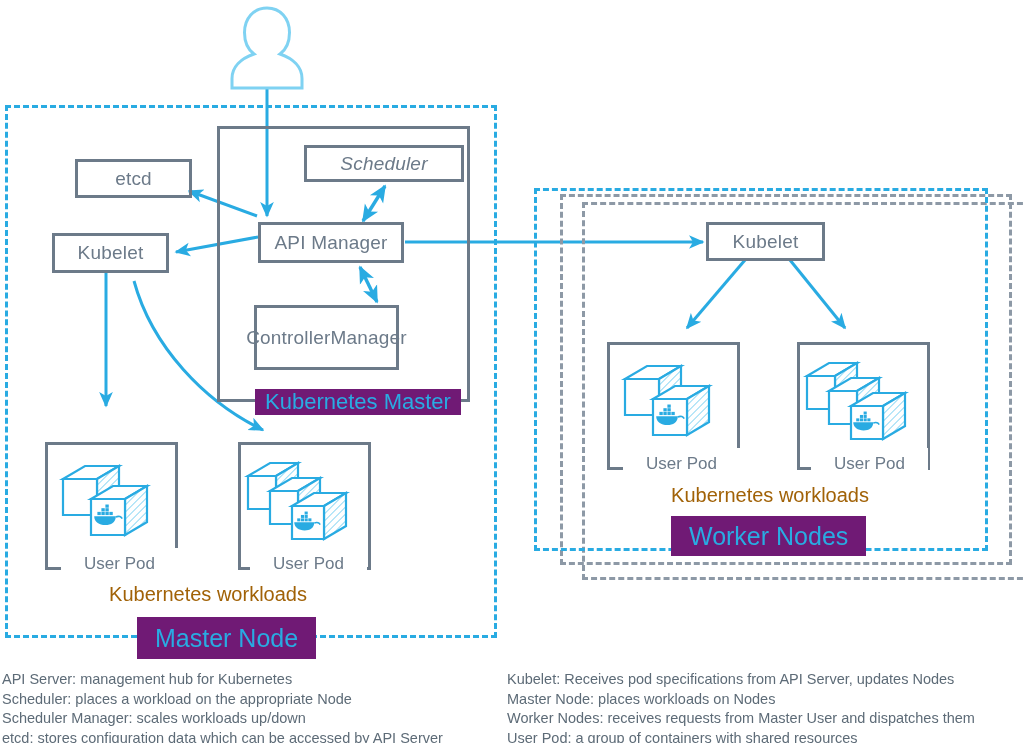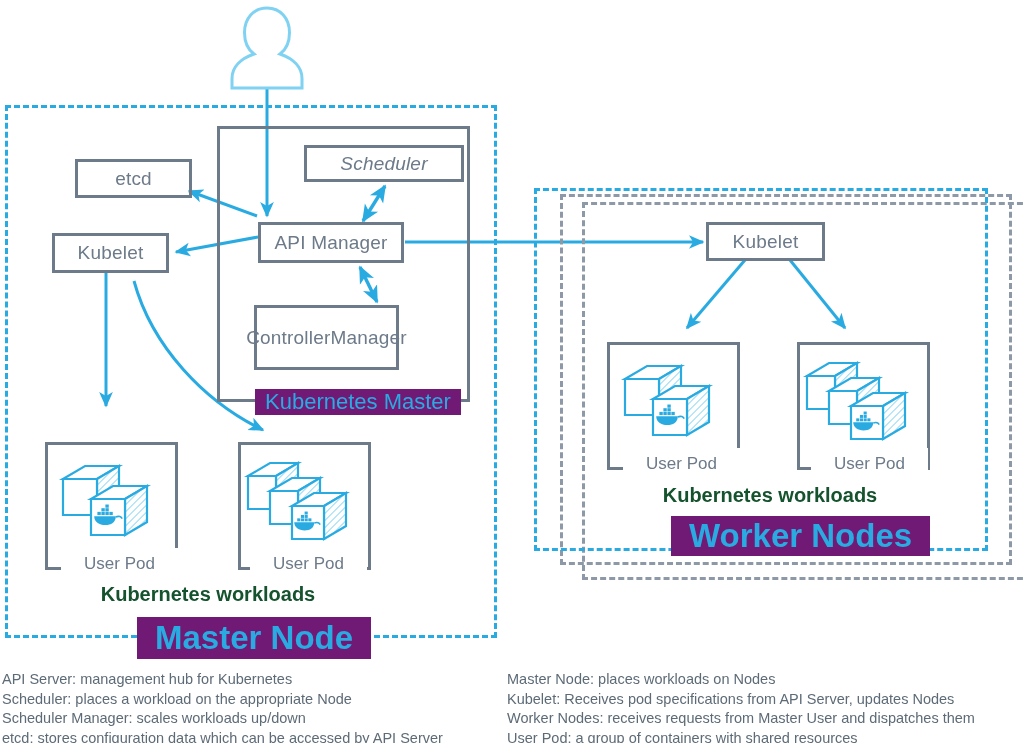--- a/index.html
+++ b/index.html
@@ -35,23 +35,23 @@
   .dashbox{border:3px dashed #29abe2;}
   .dashbox-grey{border:3px dashed #8d99a6;}
 
   
   .klabel{
     position:absolute;background:#701a75;color:#29abe2;
     display:flex;align-items:center;justify-content:center;
     white-space:nowrap;
   }
   .klabel.master-title{font-size:22px;padding:0 10px;}
-  .klabel.node-title{font-size:33px;padding:0 18px;font-weight:bold;}
+  .klabel.node-title{font-size:25px;padding:0 18px;}
   .workloads{
-    position:absolute;color:#14532d;font-weight:bold;font-size:20px;
+    position:absolute;color:#a16207;font-weight:normal;font-size:20px;
     white-space:nowrap;text-align:center;
   }
 
   
   .podbox{border:3px solid #6c7a89;position:absolute;box-sizing:border-box;}
   .podlabel{
     position:absolute;background:#ffffff;color:#6c7a89;
     font-size:17px;white-space:nowrap;padding:1px 8px;
     display:flex;align-items:flex-end;justify-content:center;
   }
@@ -303,19 +303,19 @@
   </div>
 
   <div class="legend" style="left:2px;top:668px;">
     <div>API Server: management hub for Kubernetes</div>
     <div>Scheduler: places a workload on the appropriate Node</div>
     <div>Scheduler Manager: scales workloads up/down</div>
     <div>etcd: stores configuration data which can be accessed by API Server</div>
   </div>
 
   <div class="legend" style="left:507px;top:668px;">
+    <div>Kubelet: Receives pod specifications from API Server, updates Nodes</div>
     <div>Master Node: places workloads on Nodes</div>
-    <div>Kubelet: Receives pod specifications from API Server, updates Nodes</div>
     <div>Worker Nodes: receives requests from Master User and dispatches them</div>
     <div>User Pod: a group of containers with shared resources</div>
   </div>
 
 </div>
 
 </body></html>

